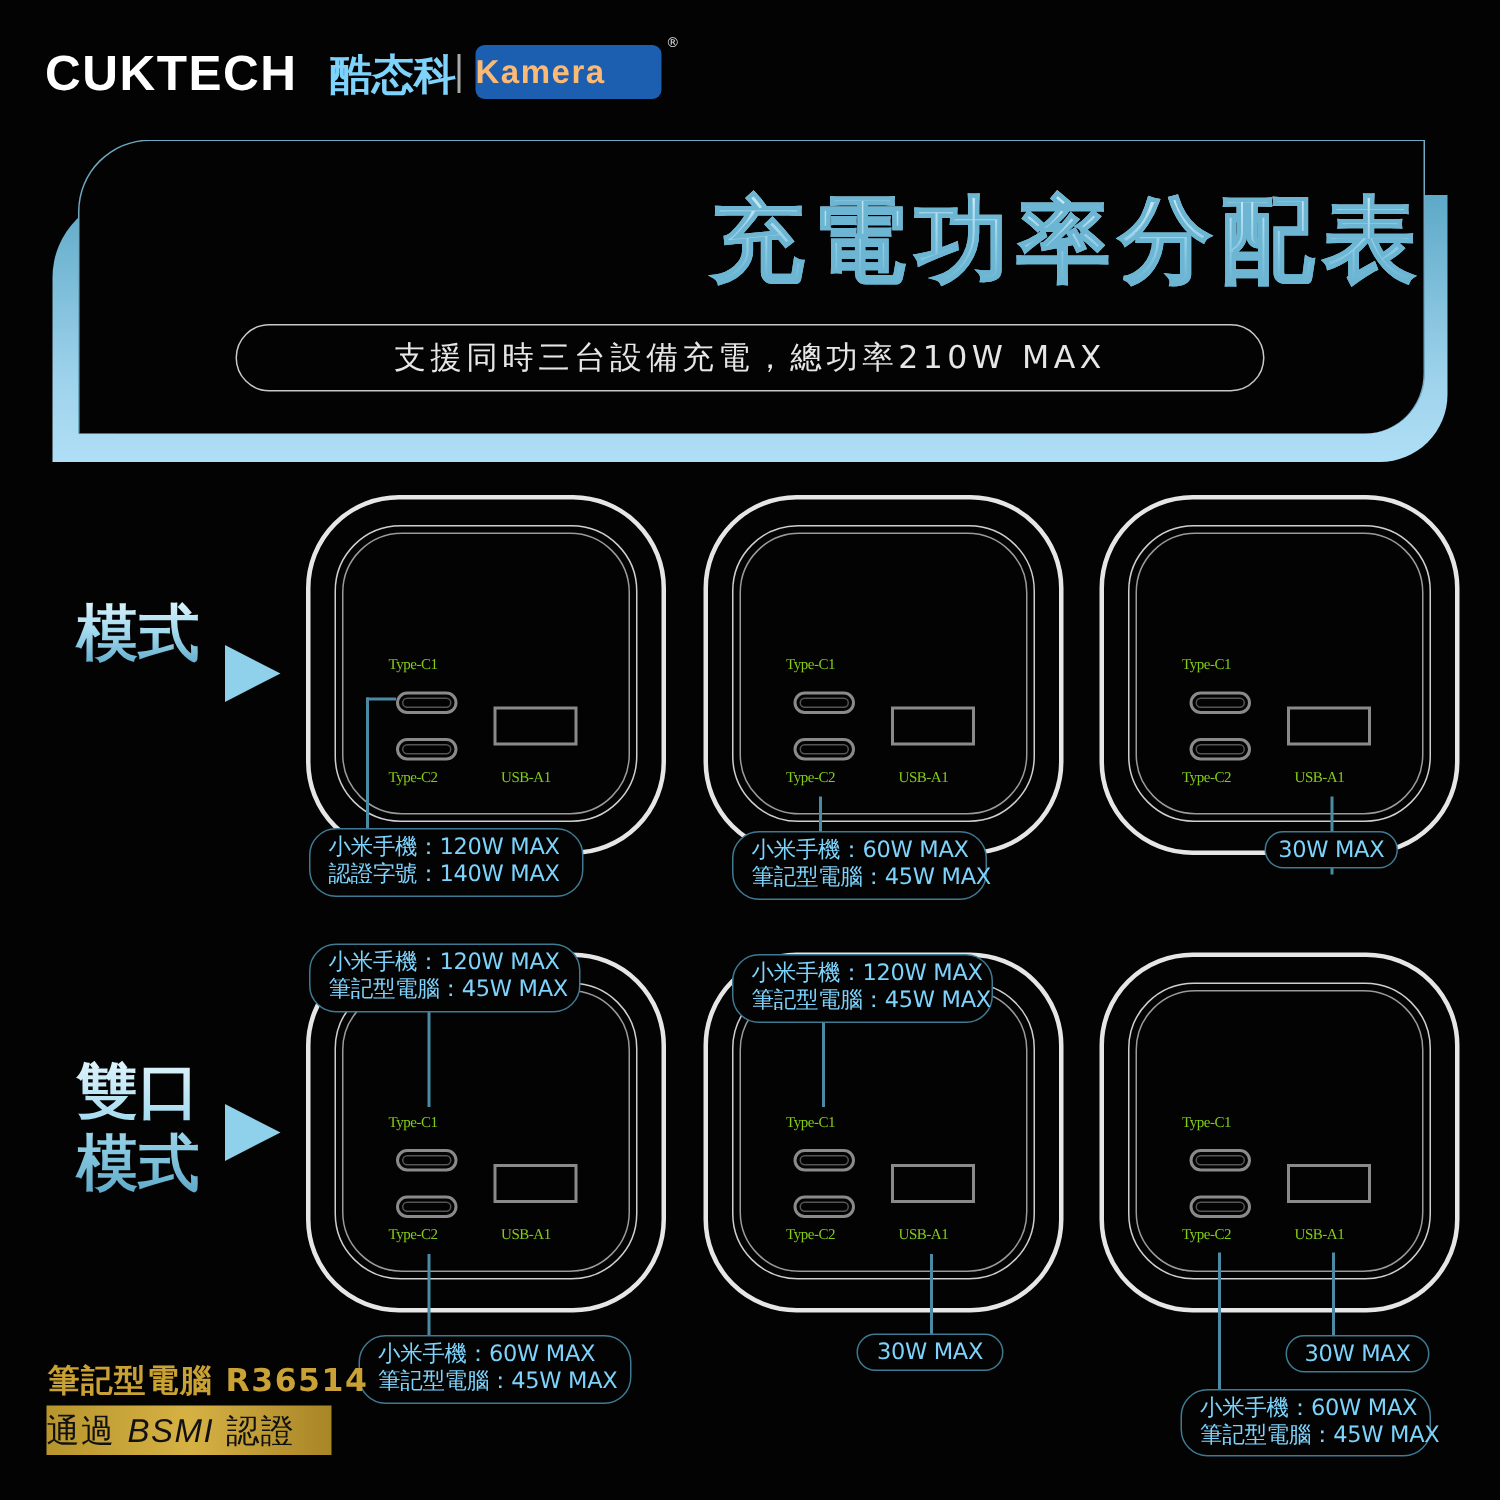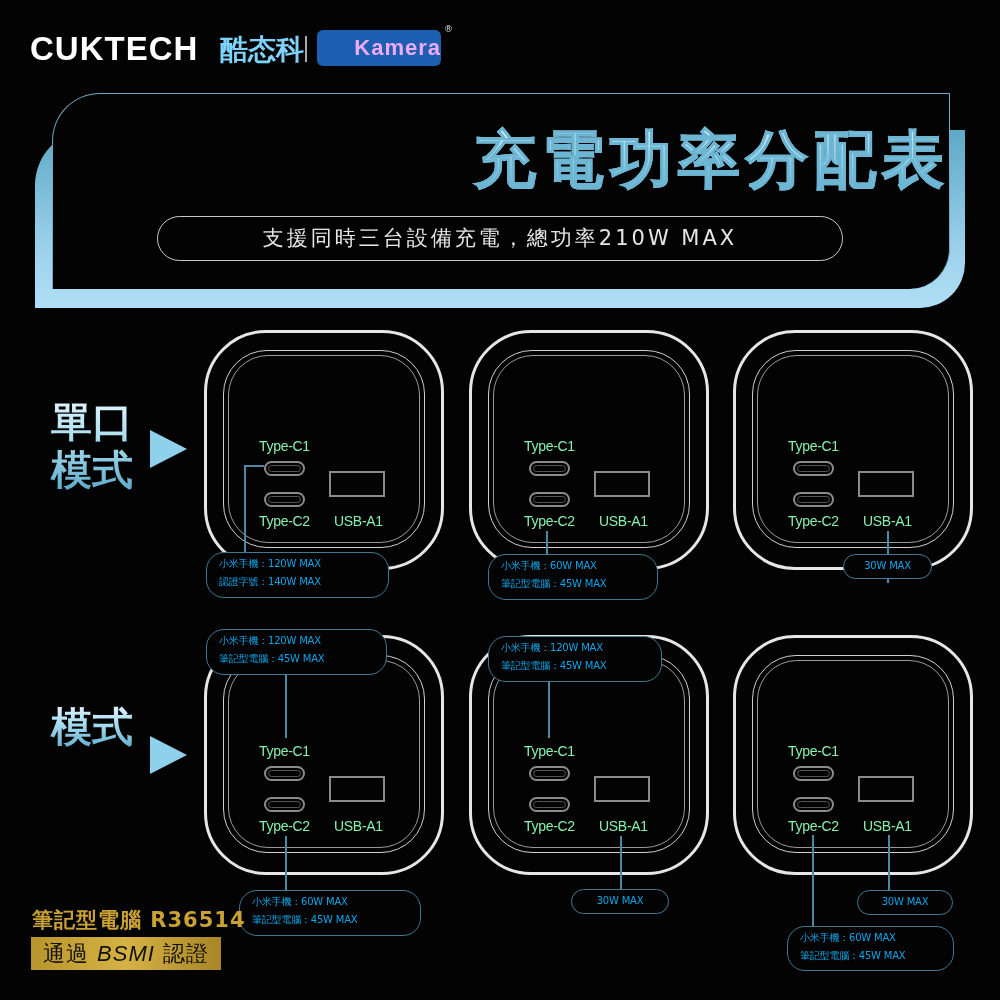--- a/index.html
+++ b/index.html
@@ -4,76 +4,76 @@
 <style>
   * { box-sizing: border-box; margin: 0; padding: 0; }
   html, body { width: 1000px; height: 1000px; background: #030303; overflow: hidden; }
   body { position: relative; font-family: "DejaVu Sans", "Liberation Sans", sans-serif; color: #fff; }
   .abs { position: absolute; }
 
   
   .brand-cuktech { left: 30px; top: 30px; font-family: "Liberation Sans", sans-serif; font-size: 33px; font-weight: bold; letter-spacing: 1px; color: #fff; }
   .brand-cn { left: 220px; top: 31px; font-size: 28px; font-weight: bold; color: #7dd3fc; letter-spacing: 0px; }
   .brand-sep { left: 305px; top: 36px; width: 2px; height: 26px; background: #aaa; }
-  .brand-kamera { left: 317px; top: 30px; width: 124px; height: 36px; background: #1c5fb0; border-radius: 6px; color: #f0abfc; font-family: "Liberation Sans", sans-serif; font-weight: bold; font-size: 22px; text-align: right; line-height: 36px; letter-spacing: 1px; }
+  .brand-kamera { left: 317px; top: 30px; width: 124px; height: 36px; background: #1c5fb0; border-radius: 6px; color: #fdba74; font-family: "Liberation Sans", sans-serif; font-weight: bold; font-size: 22px; text-align: left; line-height: 36px; letter-spacing: 1px; }
   .brand-reg { left: 444px; top: 24px; font-size: 9px; color: #ddd; }
 
   
   .banner-back { left: 35px; top: 130px; width: 930px; height: 178px; background: linear-gradient(180deg, #5da9c7 0%, #9fd3ec 70%, #afdff6 100%); border-radius: 55px 0 45px 0; }
   .banner-front { left: 52px; top: 93px; width: 898px; height: 196px; background: #030303; border: 1.5px solid #6fa9c2; border-radius: 48px 0 40px 0; border-bottom: none; }
   .banner-title { left: 52px; top: 118px; width: 898px; text-align: right; font-size: 62px; font-weight: 900; letter-spacing: 6px;
      background: linear-gradient(180deg, #dff4fb 0%, #8fcde6 55%, #57a6c6 100%); -webkit-background-clip: text; background-clip: text; color: transparent;
      -webkit-text-stroke: 1px #6cb6d3; }
   .banner-subtitle-pill { left: 157px; top: 216px; width: 686px; height: 45px; border: 1.5px solid #c8c8c8; border-radius: 23px; text-align: center; line-height: 43px; font-size: 21px; letter-spacing: 3px; color: #e6e6e6; }
 
   
   .mode-label { left: 40px; width: 104px; font-size: 41px; font-weight: 900; line-height: 48px; letter-spacing: 0px;
      background: linear-gradient(180deg, #e4f6fc 0%, #a6dcf0 45%, #5aa8c8 100%); -webkit-background-clip: text; background-clip: text; color: transparent; text-align: center; }
   .mode-arrow { width: 0; height: 0; border-top: 19px solid transparent; border-bottom: 19px solid transparent; border-left: 37px solid #8fd0ea; }
 
   
   .device { width: 240px; height: 240px; border: 3px solid #e6e6e6; border-radius: 62px; }
   .device-inner { position: absolute; left: 16px; top: 17px; width: 202px; height: 198px; border: 1.5px solid #cfcfcf; border-radius: 44px; }
   .device-inner2 { position: absolute; left: 4px; top: 4px; right: 4px; bottom: 4px; border: 1px solid #9a9a9a; border-radius: 40px; }
-  .port-label { position: absolute; font-size: 14px; color: #86efac; font-family: Liberation Sans, sans-serif; letter-spacing: -0.3px; white-space: nowrap; }
+  .port-label { position: absolute; font-size: 10px; color: #84cc16; font-family: Liberation Serif, serif; letter-spacing: -0.3px; white-space: nowrap; }
   .port-c { position: absolute; width: 41px; height: 15px; border: 2px solid #8a8a8a; border-radius: 8px; }
   .port-c::after { content: ""; position: absolute; left: 2px; top: 2px; right: 2px; bottom: 2px; border: 1px solid #555; border-radius: 5px; }
   .port-a { position: absolute; width: 56px; height: 26px; border: 2px solid #8a8a8a; }
 
   
-  .callout { position: absolute; border: 1.5px solid #3f7a92; border-radius: 18px; background: #030303; color: #0ea5e9; font-size: 10px; line-height: 18px; padding: 2px 12px; white-space: nowrap; letter-spacing: -0.2px; }
+  .callout { position: absolute; border: 1.5px solid #3f7a92; border-radius: 18px; background: #030303; color: #7dd3fc; font-size: 15px; line-height: 18px; padding: 2px 12px; white-space: nowrap; letter-spacing: -0.2px; }
   .callout.single { text-align: center; padding: 0; line-height: 22px; border-radius: 13px; }
   .leader { position: absolute; background: #4b8aa3; }
 
   
   .cert-no { left: 32px; top: 906px; font-size: 21px; color: #c9a134; letter-spacing: 1px; font-weight: bold; }
-  .cert-badge { left: 31px; top: 937px; width: 190px; height: 33px; background: linear-gradient(90deg, #b8952c, #d6b245 50%, #a88526); color: #111; font-size: 22px; line-height: 33px; text-align: center; letter-spacing: 1px; }
+  .cert-badge { left: 31px; top: 937px; width: 190px; height: 33px; background: linear-gradient(90deg, #b8952c, #d6b245 50%, #a88526); color: #111; font-size: 22px; line-height: 33px; text-align: left; letter-spacing: 1px; }
   .cert-badge i { font-family: "Liberation Sans", sans-serif; font-style: italic; }
 </style>
 </head>
 <body>
 
 <div class="abs brand-cuktech">CUKTECH</div>
 <div class="abs brand-cn">酷态科</div>
 <div class="abs brand-sep"></div>
 <div class="abs brand-kamera">Kamera</div>
 <div class="abs brand-reg">®</div>
 
 <div class="abs banner-back"></div>
 <div class="abs banner-front"></div>
 <div class="abs banner-title">充電功率分配表</div>
 <div class="abs banner-subtitle-pill">支援同時三台設備充電，總功率210W MAX</div>
 
 <div class="abs mode-label" style="top:398px;">
-  <div>單口</div>
   <div>模式</div>
 </div>
 <div class="abs mode-arrow" style="left:150px; top:430px;"></div>
 
 <div class="abs mode-label" style="top:703px;">
+  <div>雙口</div>
   <div>模式</div>
 </div>
 <div class="abs mode-arrow" style="left:150px; top:736px;"></div>
 
 <div class="abs device" style="left:204px; top:330px;">
   <div class="device-inner">
       <div class="device-inner2"></div>
     </div>
   <div class="port-label" style="left:52px; top:105px;">Type-C1</div>
   <div class="port-c" style="left:57px; top:128px;"></div>

